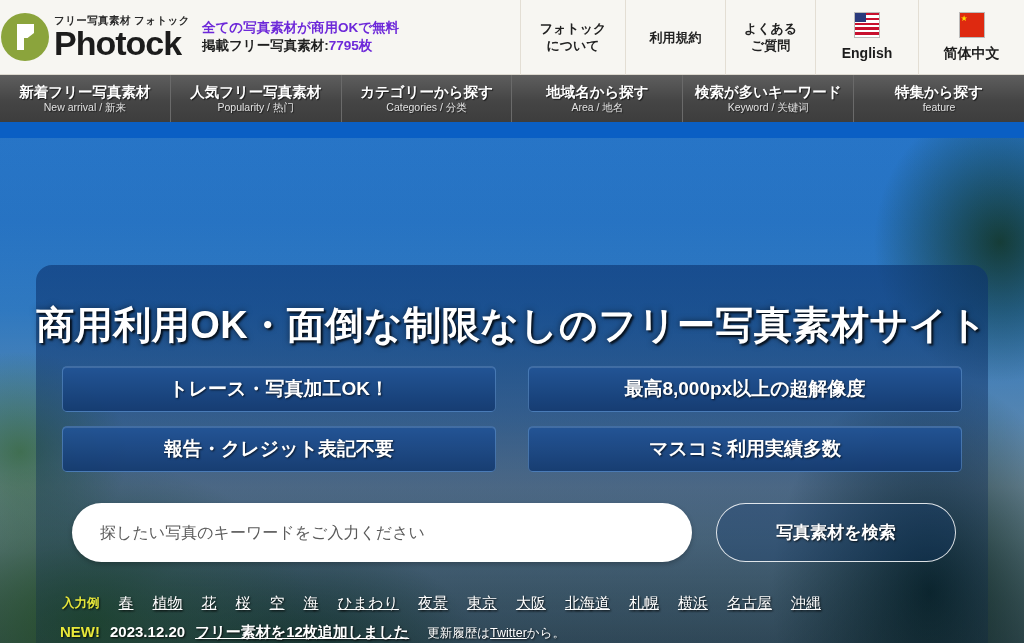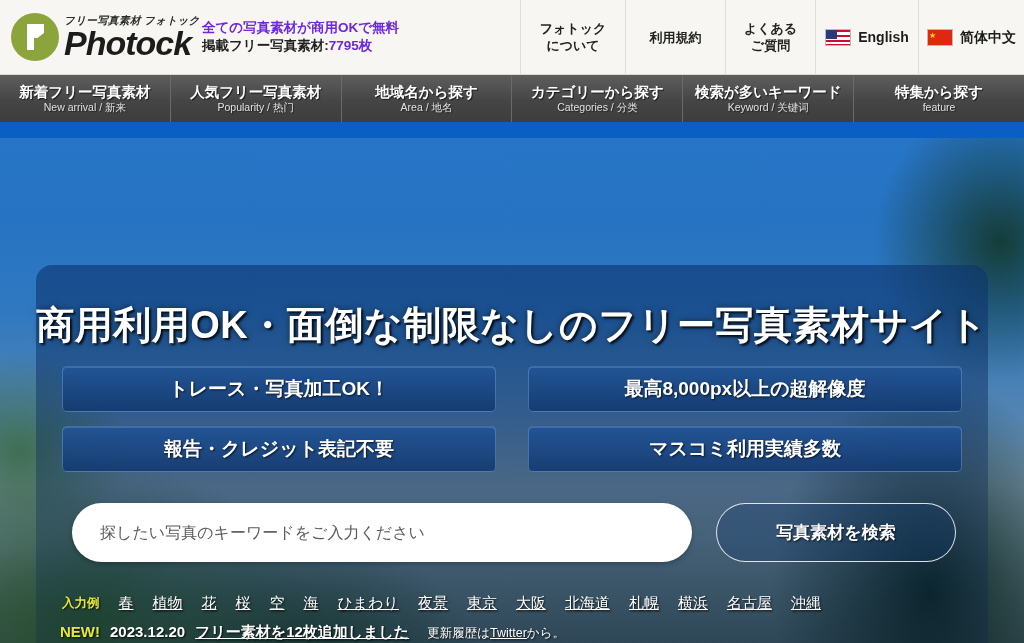--- a/index.html
+++ b/index.html
@@ -14,23 +14,22 @@
   
   .header {
     position: relative;
     width: 1024px; height: 75px;
     background: #f7f6f2;
     display: flex; align-items: center;
     border-bottom: 1px solid #ddd9d0;
   }
   .logo-block {
     display: flex; align-items: center;
-    padding-left: 11px;
+    padding-left: 1px;
     width: 196px;
-    font-style: italic;
   }
   .logo-mark {
     width: 48px; height: 48px; border-radius: 50%;
     background: #8ba43c;
     position: relative; flex: 0 0 48px;
   }
   .logo-mark::before {
     content: "";
     position: absolute; left: 16px; top: 11px;
     width: 7px; height: 26px; background: #fff;
@@ -63,21 +62,21 @@
     align-items: center; justify-content: center;
     border-left: 1px solid #e3ded4;
     font-size: 13px; font-weight: bold; color: #222;
     line-height: 17px; white-space: nowrap;
     cursor: pointer;
   }
   .hnav-item.about { width: 105px; }
   .hnav-item.terms { width: 100px; }
   .hnav-item.faq   { width: 90px; }
   .hnav-item.lang  {
-    width: 103px; flex-direction: row; gap: 7px;
+    width: 103px; flex-direction: column; gap: 7px;
   }
   .hnav-item.lang.cn { width: 106px; }
   .flag { width: 26px; height: 17px; flex: 0 0 26px; position: relative; }
   .flag-us {
     background:
       repeating-linear-gradient(#c8102e 0 2.4px, #ffffff 2.4px 4.8px);
     border: 1px solid #bbb;
   }
   .flag-us::after {
     content: ""; position: absolute; left: 0; top: 0;
@@ -288,26 +287,26 @@
 <div class="mainnav">
   <div class="mainnav-item">
     <span class="mn-ja">新着フリー写真素材</span>
     <span class="mn-en">New arrival / 新来</span>
   </div>
   <div class="mainnav-item">
     <span class="mn-ja">人気フリー写真素材</span>
     <span class="mn-en">Popularity / 热门</span>
   </div>
   <div class="mainnav-item">
+    <span class="mn-ja">カテゴリーから探す</span>
+    <span class="mn-en">Categories / 分类</span>
+  </div>
+  <div class="mainnav-item">
     <span class="mn-ja">地域名から探す</span>
     <span class="mn-en">Area / 地名</span>
-  </div>
-  <div class="mainnav-item">
-    <span class="mn-ja">カテゴリーから探す</span>
-    <span class="mn-en">Categories / 分类</span>
   </div>
   <div class="mainnav-item">
     <span class="mn-ja">検索が多いキーワード</span>
     <span class="mn-en">Keyword / 关键词</span>
   </div>
   <div class="mainnav-item">
     <span class="mn-ja">特集から探す</span>
     <span class="mn-en">feature</span>
   </div>
 </div>

